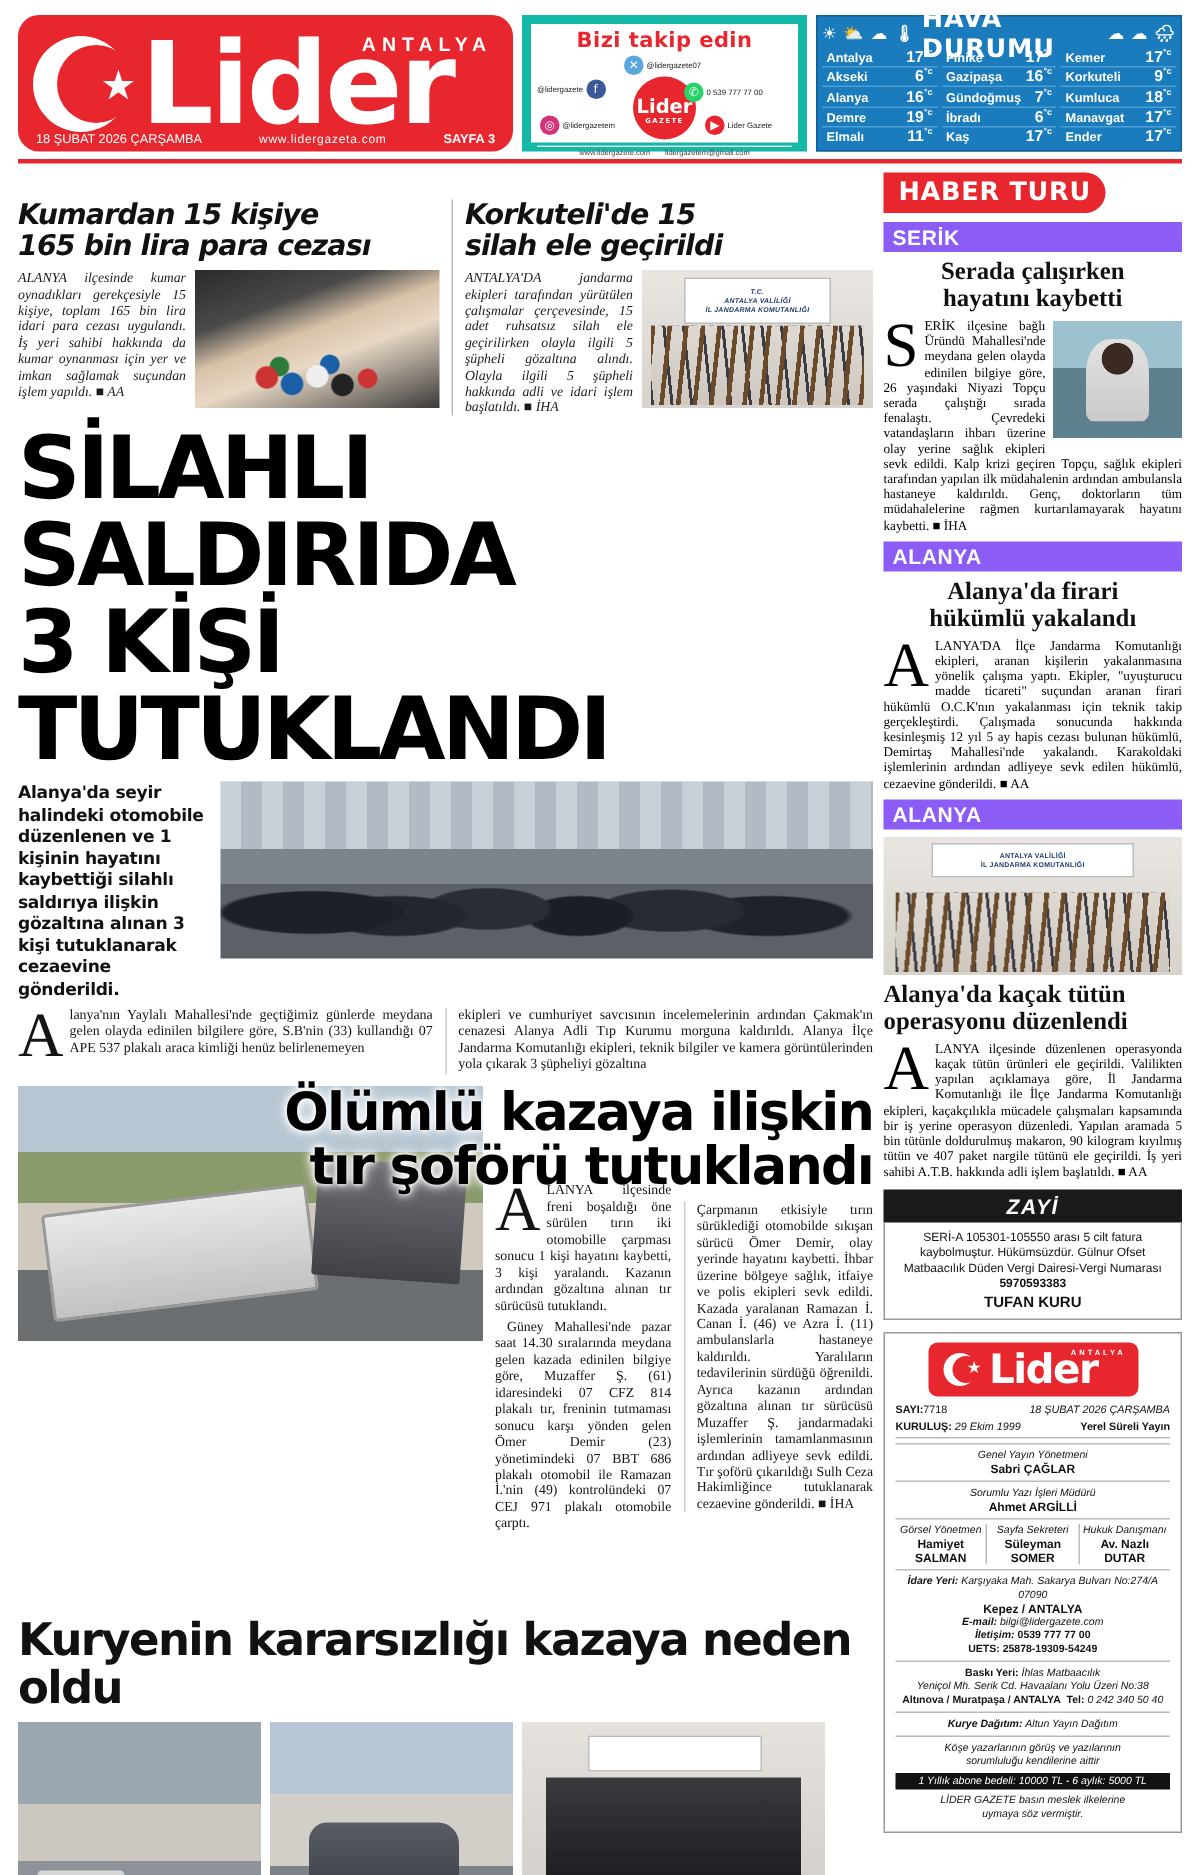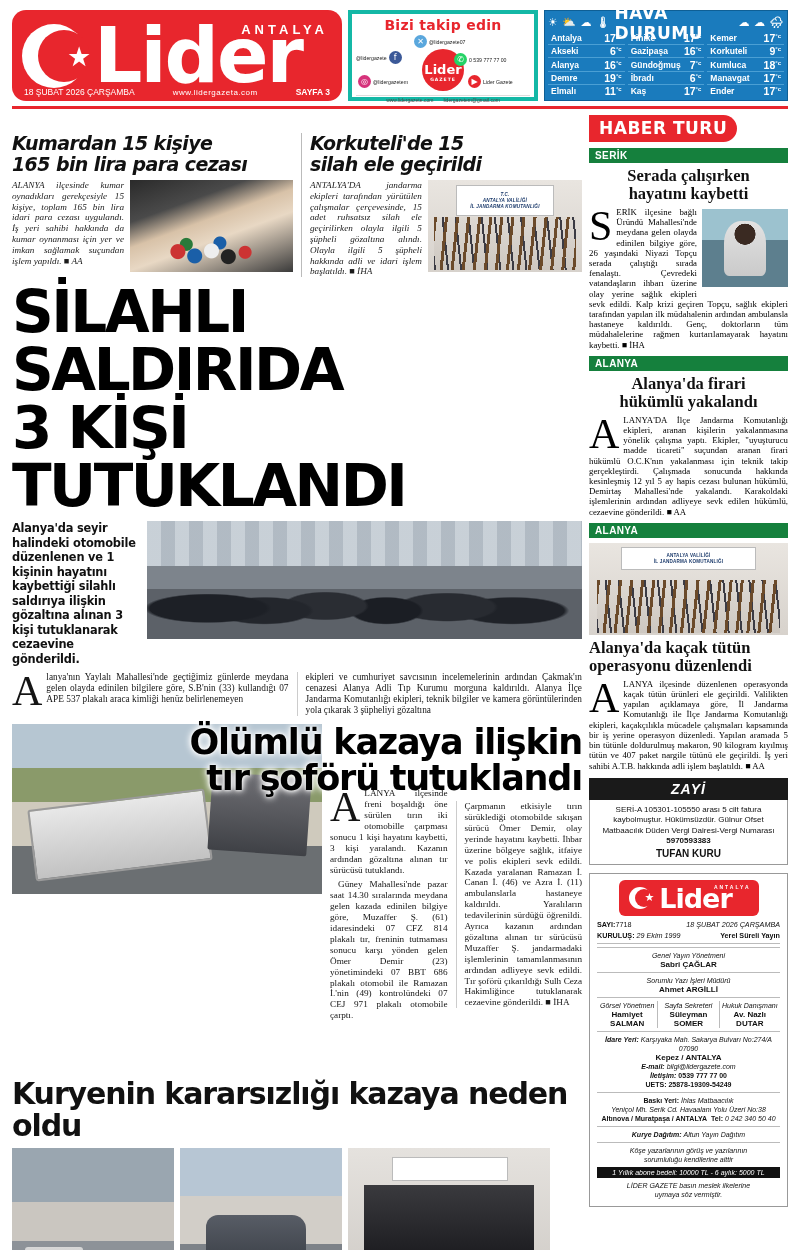--- a/index.html
+++ b/index.html
@@ -43,21 +43,21 @@
   .logo-foot {
     position: absolute; bottom: 4px; left: 12px; right: 12px;
     display: flex; justify-content: space-between; align-items: baseline;
     color: #fff; font-family: "Liberation Sans", sans-serif; font-size: 8.5px;
   }
   .logo-foot .site { font-size: 8px; letter-spacing: .5px; }
   .logo-foot .sayfa { font-weight: bold; font-size: 8.5px; }
 
   
   .social-box {
-    width: 190px; border: 4px solid #14b8a6; background: #fff; position: relative;
+    width: 190px; border: 6px solid #14b8a6; background: #fff; position: relative;
     padding: 3px 4px;
   }
   .social-title {
     text-align: center; color: #e8262d; font-family: "DejaVu Sans", sans-serif;
     font-size: 14px; font-weight: bold; letter-spacing: .3px;
   }
   .social-ring { position: relative; height: 62px; }
   .chip { position: absolute; display: flex; align-items: center; gap: 2px;
     font-family: "Liberation Sans", sans-serif; font-size: 5.2px; color: #222; }
   .ic { width: 13px; height: 13px; border-radius: 50%; color: #fff;
@@ -250,22 +250,22 @@
     background: linear-gradient(#3a3a3e,#1e1e22); }
 
   
   .haber-tab {
     background: #e8262d; color: #fff; border-radius: 0 16px 16px 0;
     font-family: "DejaVu Sans", sans-serif; font-weight: bold; font-size: 17px;
     padding: 3px 10px 4px 10px; letter-spacing: .5px; display: inline-block;
     margin-top: 6px;
   }
   .loc-tag {
-    background: #15803d; color: #fff; font-family: "Liberation Sans", sans-serif;
-    font-weight: bold; font-size: 10px; padding: 2px 6px; margin-top: 6px;
+    background: #8b5cf6; color: #fff; font-family: "Liberation Sans", sans-serif;
+    font-weight: bold; font-size: 14px; padding: 2px 6px; margin-top: 6px;
     letter-spacing: .4px;
   }
   .side-h {
     font-family: "Liberation Serif", serif; font-weight: bold; font-size: 16.5px;
     line-height: 18px; text-align: center; margin-top: 4px; color: #111;
   }
   .side-body { font-size: 8.8px; line-height: 10.2px; text-align: justify; margin-top: 4px; }
   .side-body .wrapimg {
     float: right; width: 86px; height: 78px; margin: 2px 0 3px 5px;
   }

